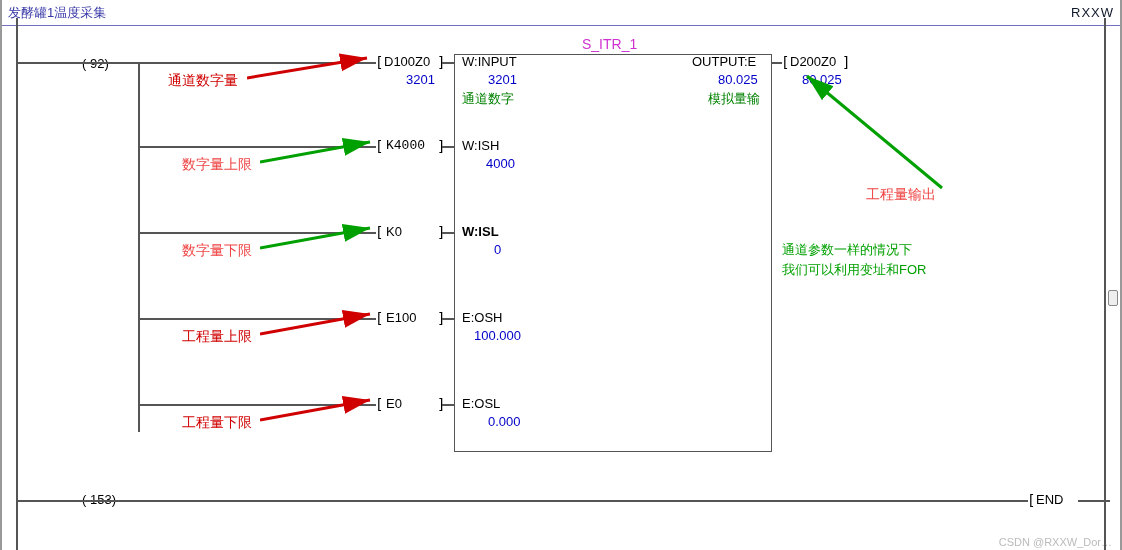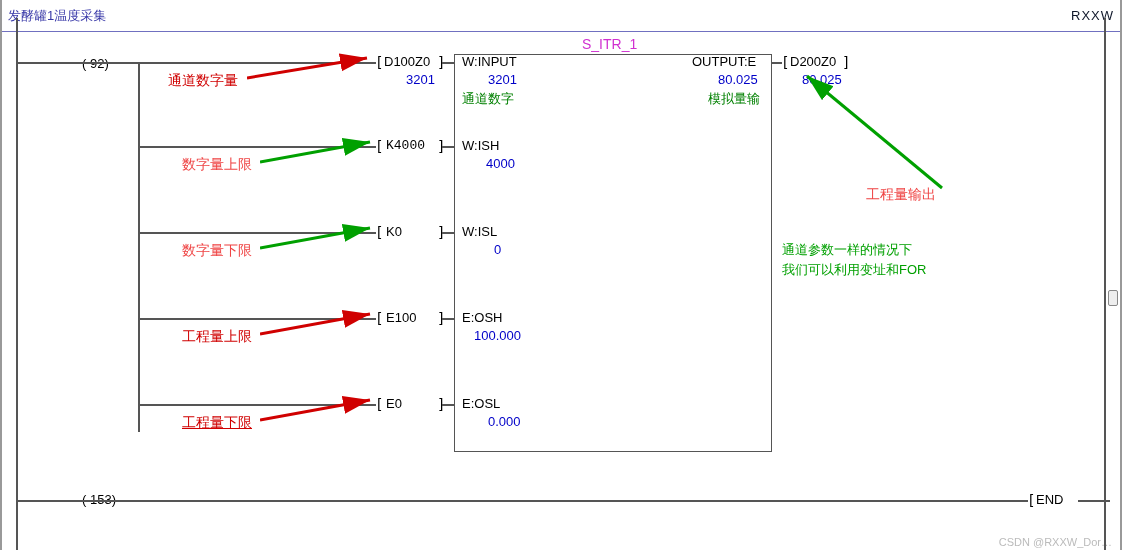--- a/index.html
+++ b/index.html
@@ -1,18 +1,18 @@
 <!DOCTYPE html>
 <html><head>
   <meta charset="utf-8">
   <style>
     * { margin: 0; padding: 0; box-sizing: border-box; }
     body { font-family: "Microsoft YaHei", Arial, sans-serif; font-size: 13px; background: #fff; }
     .container { width: 1122px; height: 550px; position: relative; background: #fff; border-left: 2px solid #999; border-right: 2px solid #999; }
-    .header { display: flex; justify-content: space-between; align-items: center; border-bottom: 1px solid #7070c0; height: 32px; padding: 0 6px; color: #5050a0; font-size: 13px; }
+    .header { display: flex; justify-content: space-between; align-items: center; border-bottom: 1px solid #7070c0; height: 26px; padding: 0 6px; color: #5050a0; font-size: 13px; }
     .header-left { color: #3838a8; }
     .header-right { color: #0f172a; letter-spacing: 1px; }
     .canvas { position: absolute; top: 18px; left: 0; right: 0; bottom: 0; }
     .rail-left { position: absolute; left: 14px; top: 0; bottom: 0; width: 2px; background: #555; }
     .rail-right { position: absolute; right: 14px; top: 0; bottom: 0; width: 2px; background: #555; }
     .rung-num { position: absolute; font-size: 13px; color: #000; }
     .wire { position: absolute; background: #555; }
     .wire.h { height: 1.5px; }
     .wire.v { width: 1.5px; }
     .bracket { position: absolute; font-size: 14px; color: #000; font-family: monospace; }
@@ -84,21 +84,21 @@
           </marker>
         </defs>
       <line x1="0" y1="30" x2="110" y2="10" stroke="#00a000" stroke-width="3" marker-end="url(#ag)"></line>
     </svg>
 
     <div class="wire h" style="left:136px; top:214px; width:238px;"></div>
     <div class="bracket" style="left:373px; top:206px;">[</div>
     <div class="param" style="left:384px; top:206px;">K0</div>
     <div class="bracket" style="left:435px; top:206px;">]</div>
     <div class="wire h" style="left:440px; top:214px; width:12px;"></div>
-    <div class="param" style="left:460px; top:206px;">W:ISL</div>
+    <div class="param" style="left:460px; top:206px;font-weight:bold;">W:ISL</div>
     <div class="val-blue param" style="left:492px; top:224px;">0</div>
     <div class="label-green" style="left:180px; top:224px;">数字量下限</div>
     <svg style="position:absolute; left:258px; top:200px;" width="120" height="38">
       <line x1="0" y1="30" x2="110" y2="10" stroke="#00a000" stroke-width="3" marker-end="url(#ag)"></line>
     </svg>
 
     <div class="wire h" style="left:136px; top:300px; width:238px;"></div>
     <div class="bracket" style="left:373px; top:292px;">[</div>
     <div class="param" style="left:384px; top:292px;">E100</div>
     <div class="bracket" style="left:435px; top:292px;">]</div>
@@ -110,21 +110,21 @@
       <line x1="0" y1="30" x2="110" y2="10" stroke="#d00000" stroke-width="3" marker-end="url(#ar)"></line>
     </svg>
 
     <div class="wire h" style="left:136px; top:386px; width:238px;"></div>
     <div class="bracket" style="left:373px; top:378px;">[</div>
     <div class="param" style="left:384px; top:378px;">E0</div>
     <div class="bracket" style="left:435px; top:378px;">]</div>
     <div class="wire h" style="left:440px; top:386px; width:12px;"></div>
     <div class="param" style="left:460px; top:378px;">E:OSL</div>
     <div class="val-blue param" style="left:486px; top:396px;">0.000</div>
-    <div class="label-red" style="left:180px; top:396px;text-decoration:underline;">工程量下限</div>
+    <div class="label-red" style="left:180px; top:396px;">工程量下限</div>
     <svg style="position:absolute; left:258px; top:372px;" width="120" height="38">
       <line x1="0" y1="30" x2="110" y2="10" stroke="#d00000" stroke-width="3" marker-end="url(#ar)"></line>
     </svg>
 
     <div class="param" style="left:690px; top:36px;">OUTPUT:E</div>
     <div class="val-blue param" style="left:716px; top:54px;">80.025</div>
     <div class="val-green param" style="left:706px; top:72px;">模拟量输</div>
     <div class="wire h" style="left:770px; top:44px; width:10px;"></div>
     <div class="bracket" style="left:779px; top:36px;">[</div>
     <div class="param" style="left:788px; top:36px;">D200Z0</div>

